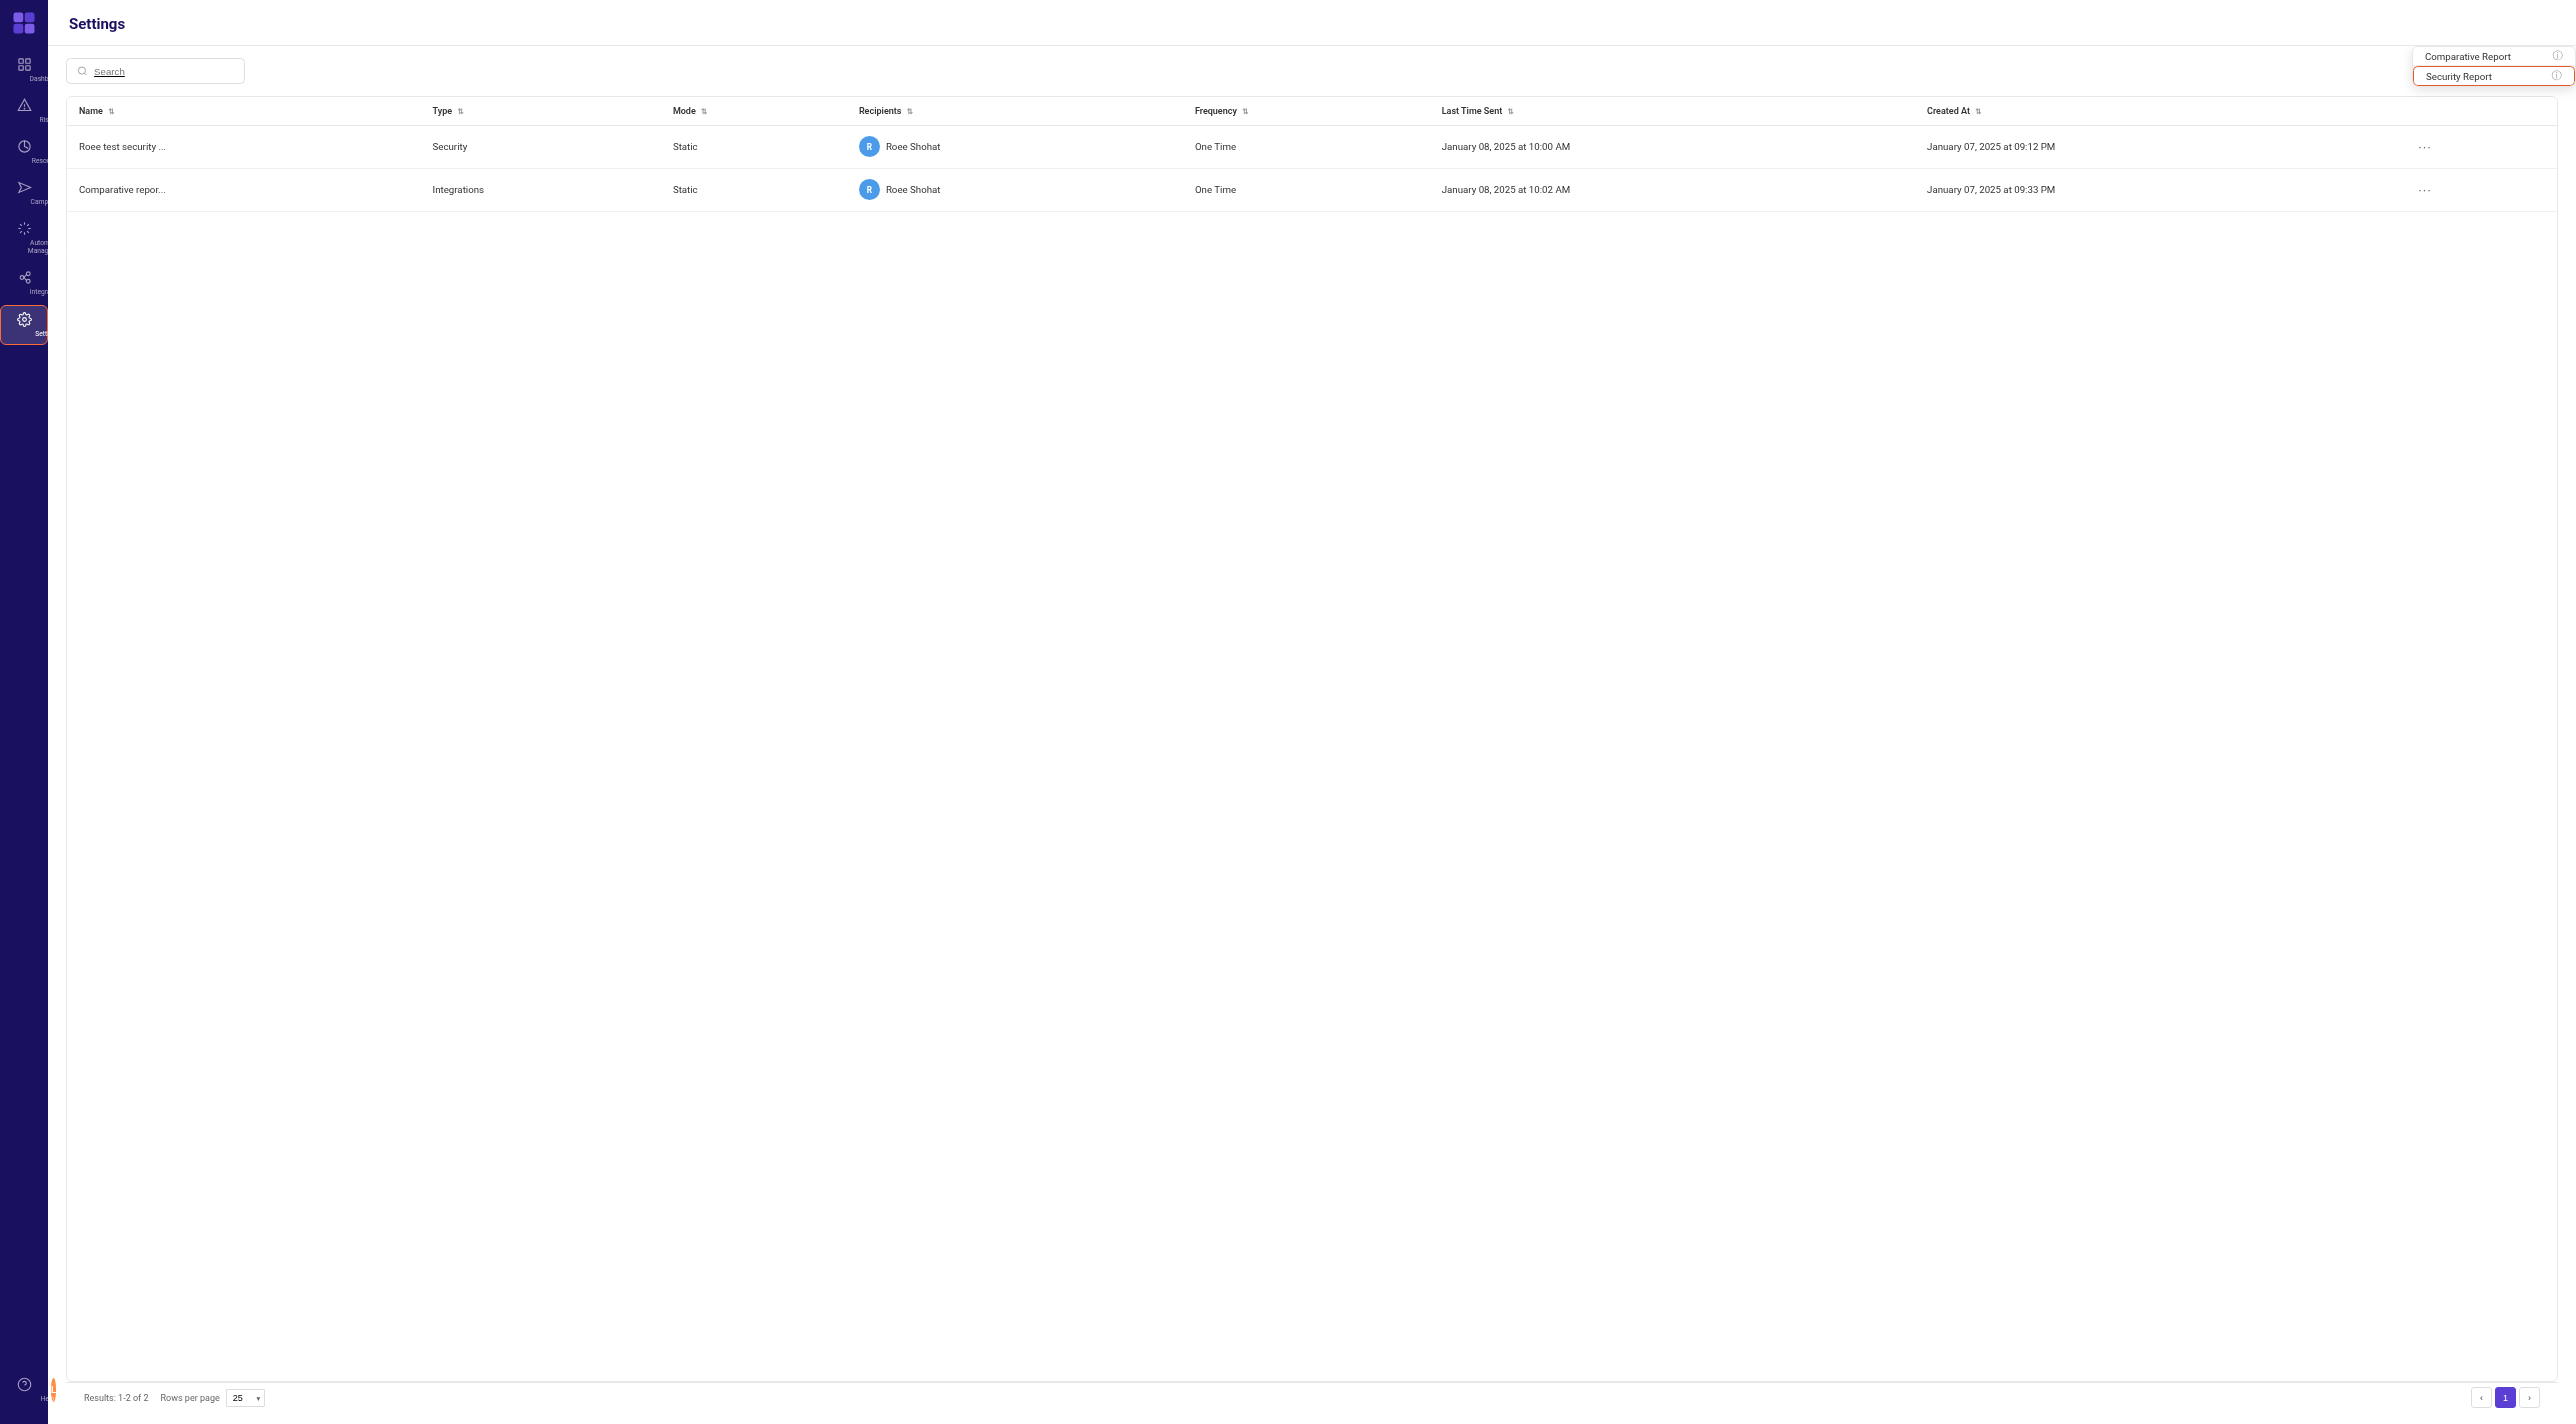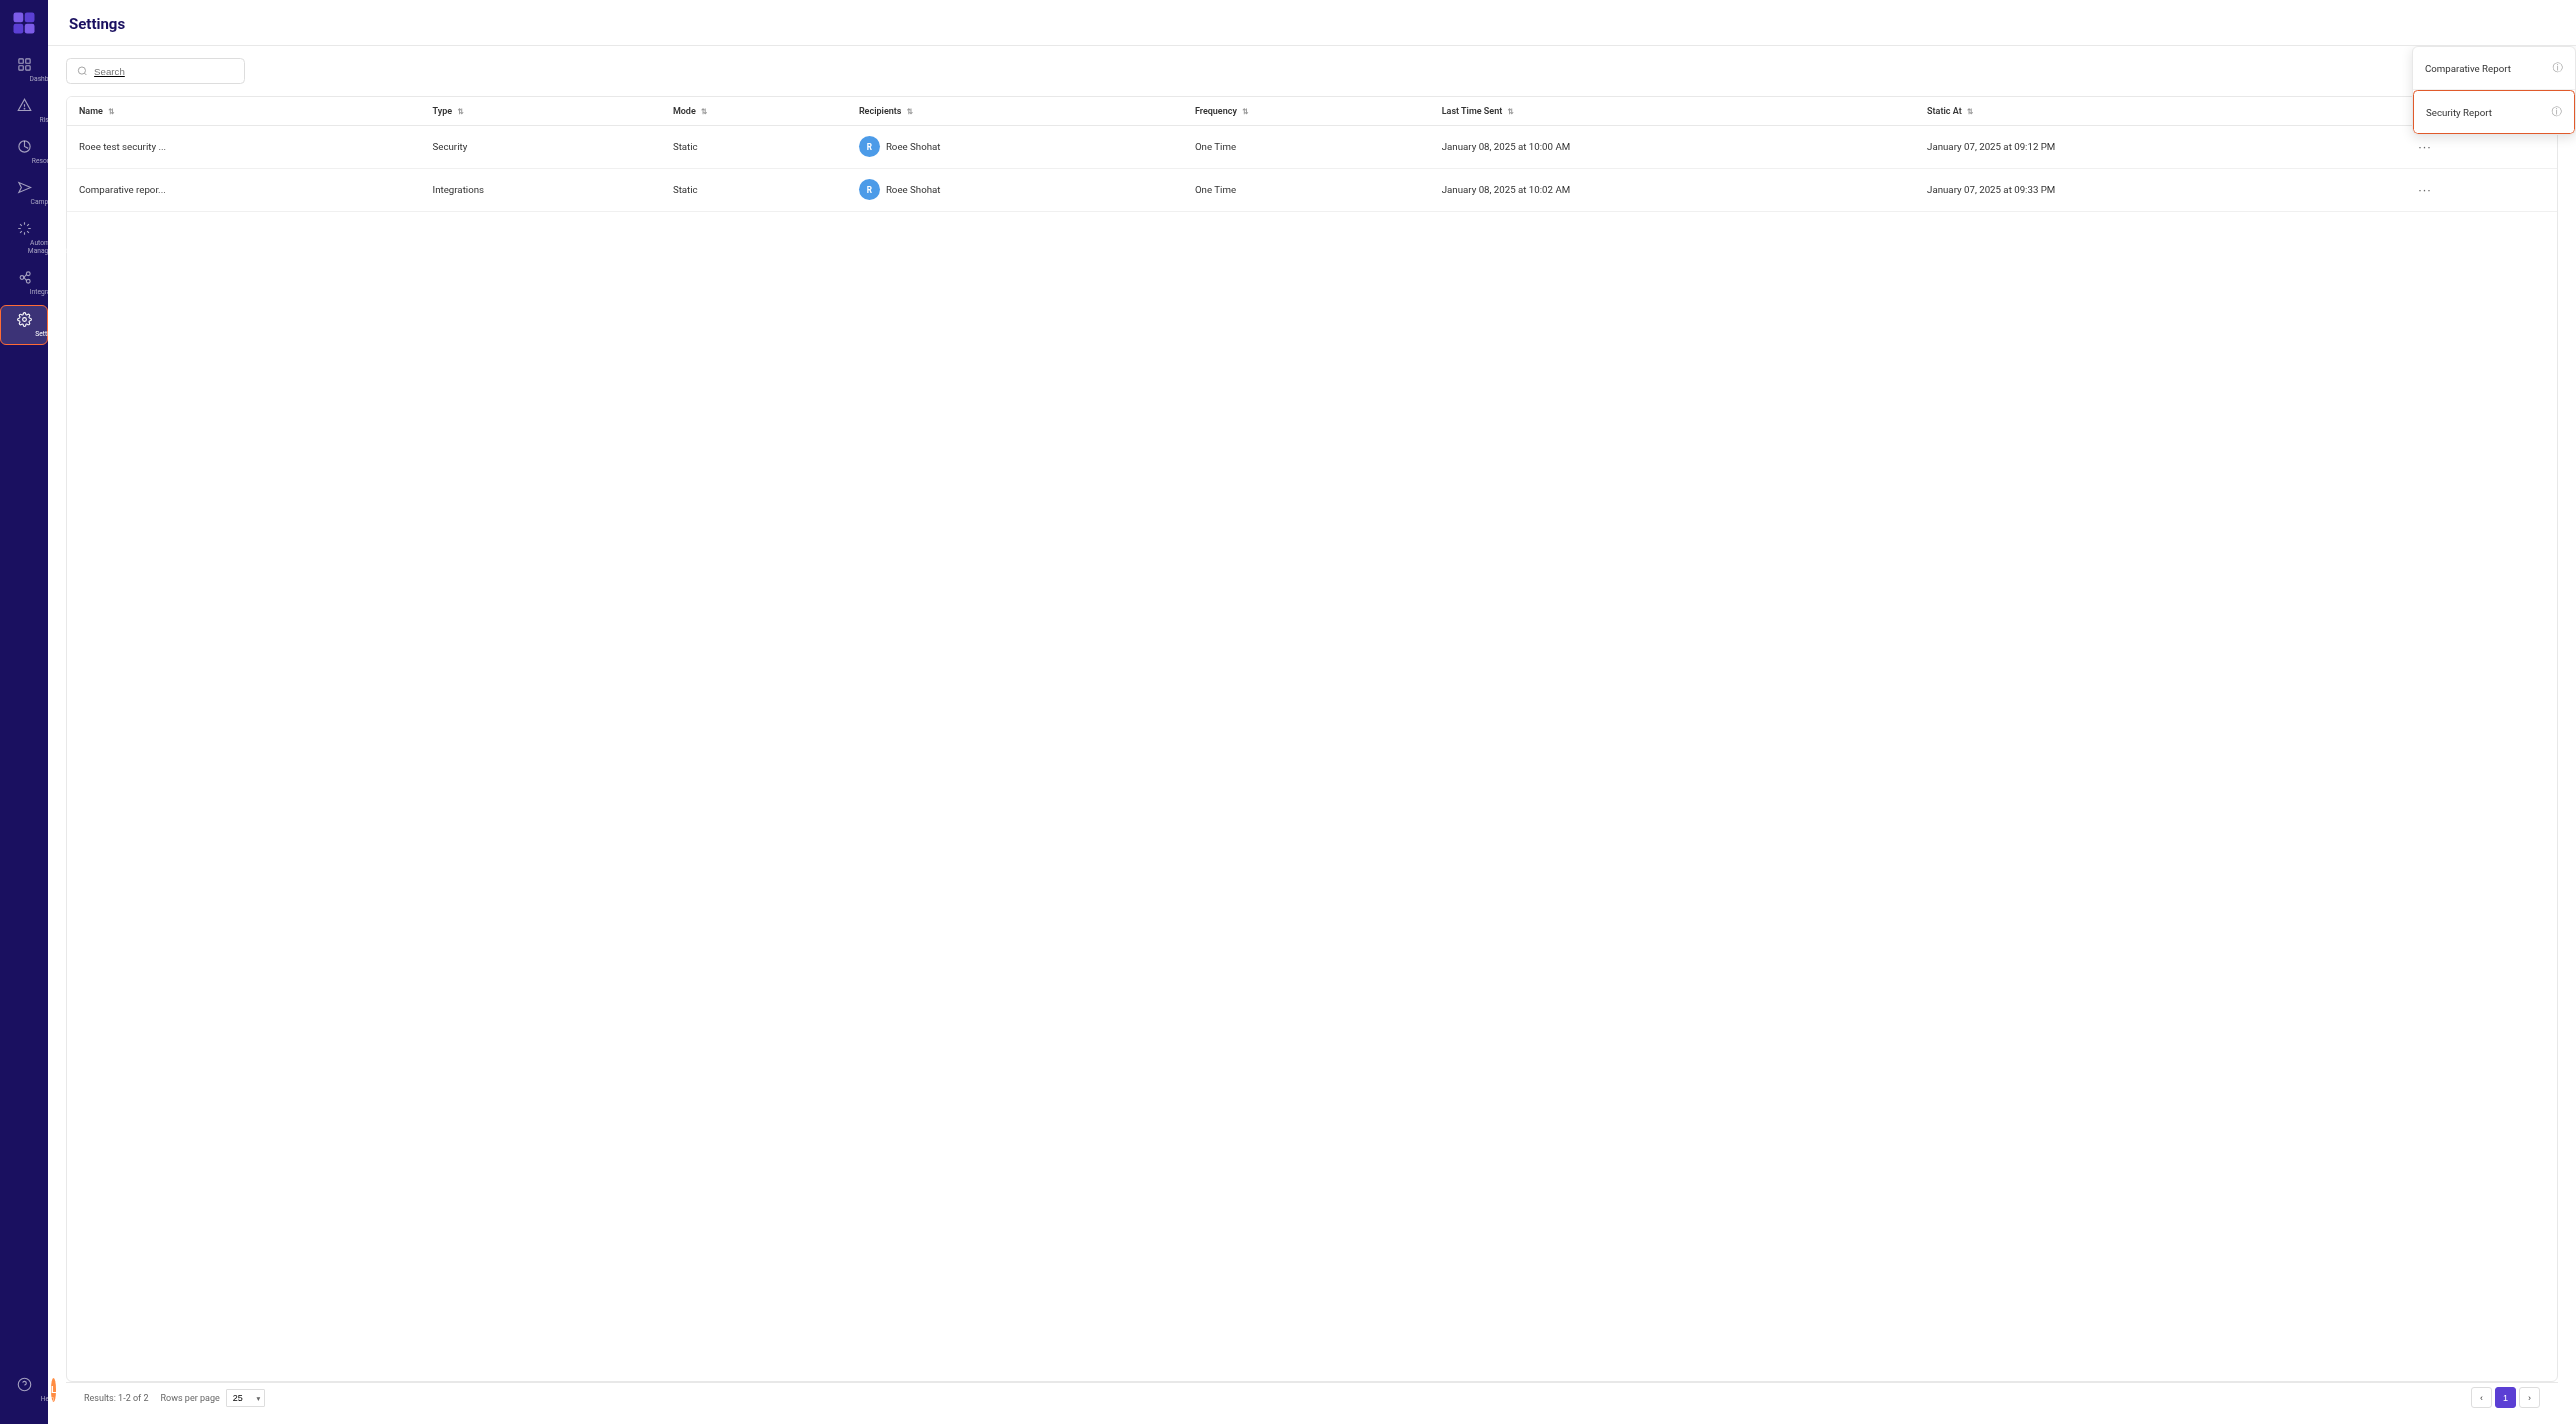--- a/index.html
+++ b/index.html
@@ -189,21 +189,21 @@
       border: 0.7px solid #e8e8e8;
       border-radius: 6px;
       box-shadow: 0 3px 12px rgba(0,0,0,0.12);
       z-index: 50;
       overflow: hidden;
     }
     .dropdown-item {
       display: flex;
       align-items: center;
       justify-content: space-between;
-      padding: 14px 12px;
+      padding: 2px 12px;
       font-size: 9.7px;
       color: #333;
       cursor: pointer;
       border-bottom: 0.7px solid #f0f0f0;
     }
     .dropdown-item:last-child { border-bottom: none; }
     .dropdown-item.selected {
       border: 1.5px solid #e05a2b;
       border-radius: 4.5px;
       background: #fff;
@@ -341,21 +341,21 @@
               </th>
               <th>
                 <span>Frequency</span>
                 <span class="sort-icon">⇅</span>
               </th>
               <th>
                 <span>Last Time Sent</span>
                 <span class="sort-icon">⇅</span>
               </th>
               <th>
-                <span>Static At</span>
+                <span>Created At</span>
                 <span class="sort-icon">⇅</span>
               </th>
               <th></th>
             </tr>
           </thead>
           <tbody>
 
             <tr>
               <td>Roee test security ...</td>
               <td>Security</td>

